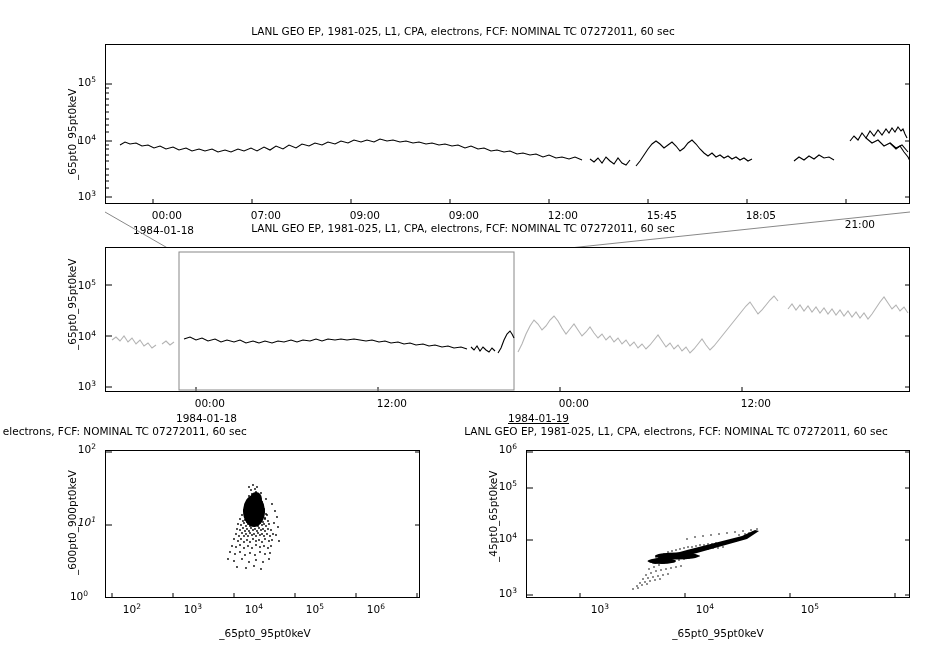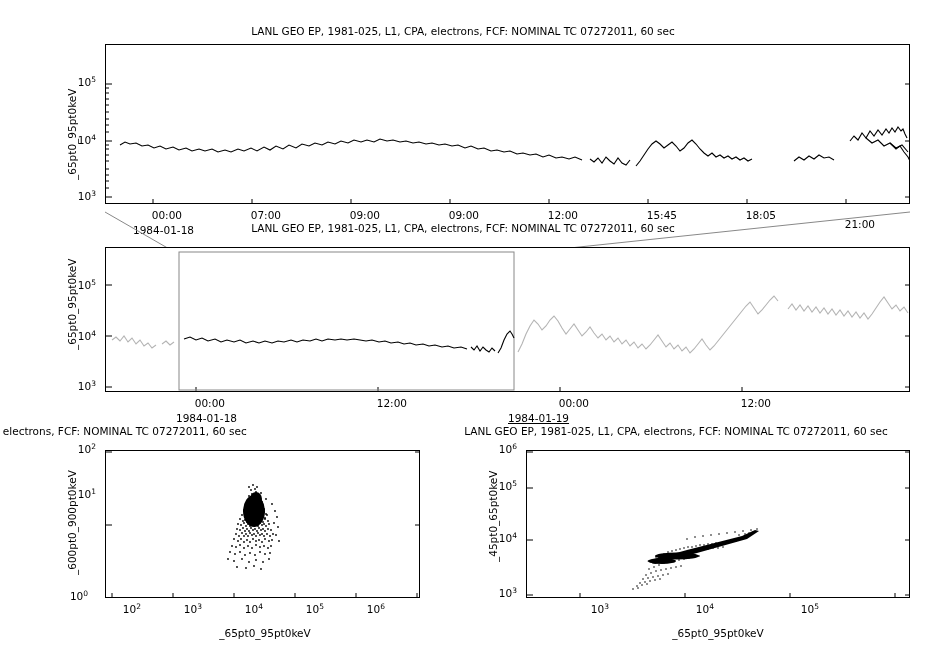--- a/index.html
+++ b/index.html
@@ -203,21 +203,21 @@
   <div class="datelabel" style="left:508px; top:412px;text-decoration:underline;">1984-01-19</div>
 </div>
 
 <div class="panel">
 
   <div class="plot-title" style="left:-428px; top:425px; width:926px; text-align:center;">LANL GEO EP, 1981-025, L1, CPA, electrons, FCF: NOMINAL TC 07272011, 60 sec</div>
 
   <div class="ylabel" style="left:66px; top:575px; font-size:10.5px;">_600pt0_900pt0keV</div>
 
   <div class="ytick" style="left:62px; top:443px; width:34px;">10<sup>2</sup></div>
-  <div class="ytick" style="left:62px; top:488px; width:34px;">10<sup>1</sup></div>
+  <div class="ytick" style="left:62px; top:516px; width:34px;font-style:italic;">10<sup>1</sup></div>
   <div class="ytick" style="left:62px; top:590px; width:34px;text-align:center;">10<sup>0</sup></div>
 
   <div class="axes-frame" style="left:105px; top:450px; width:315px; height:148px;">
     <svg width="315" height="148" viewBox="0 0 315 148">
       <g class="tickmark">
         <line x1="0" y1="147" x2="6" y2="147"></line>
           <line x1="315" y1="147" x2="309" y2="147"></line>
         <line x1="0" y1="74" x2="6" y2="74"></line>
           <line x1="315" y1="74" x2="309" y2="74"></line>
         <line x1="0" y1="1" x2="6" y2="1"></line>

